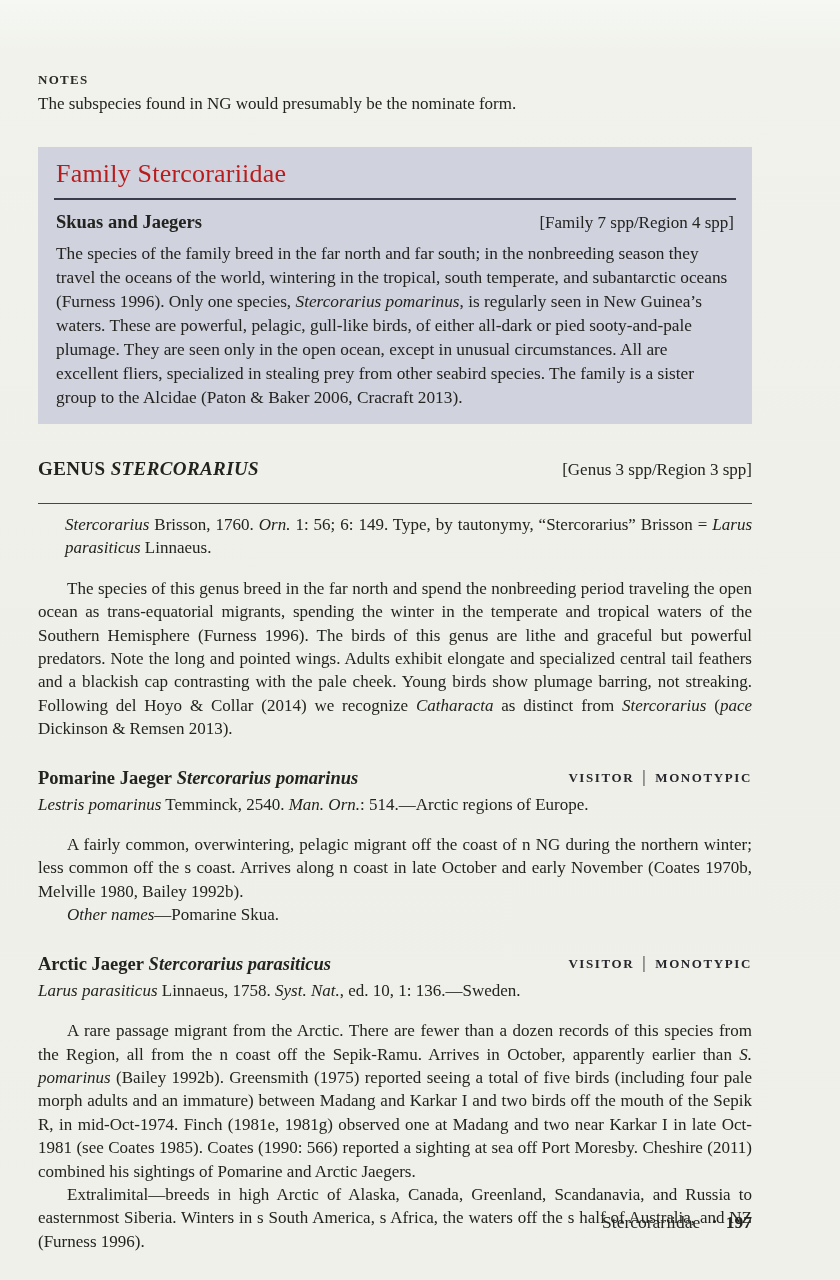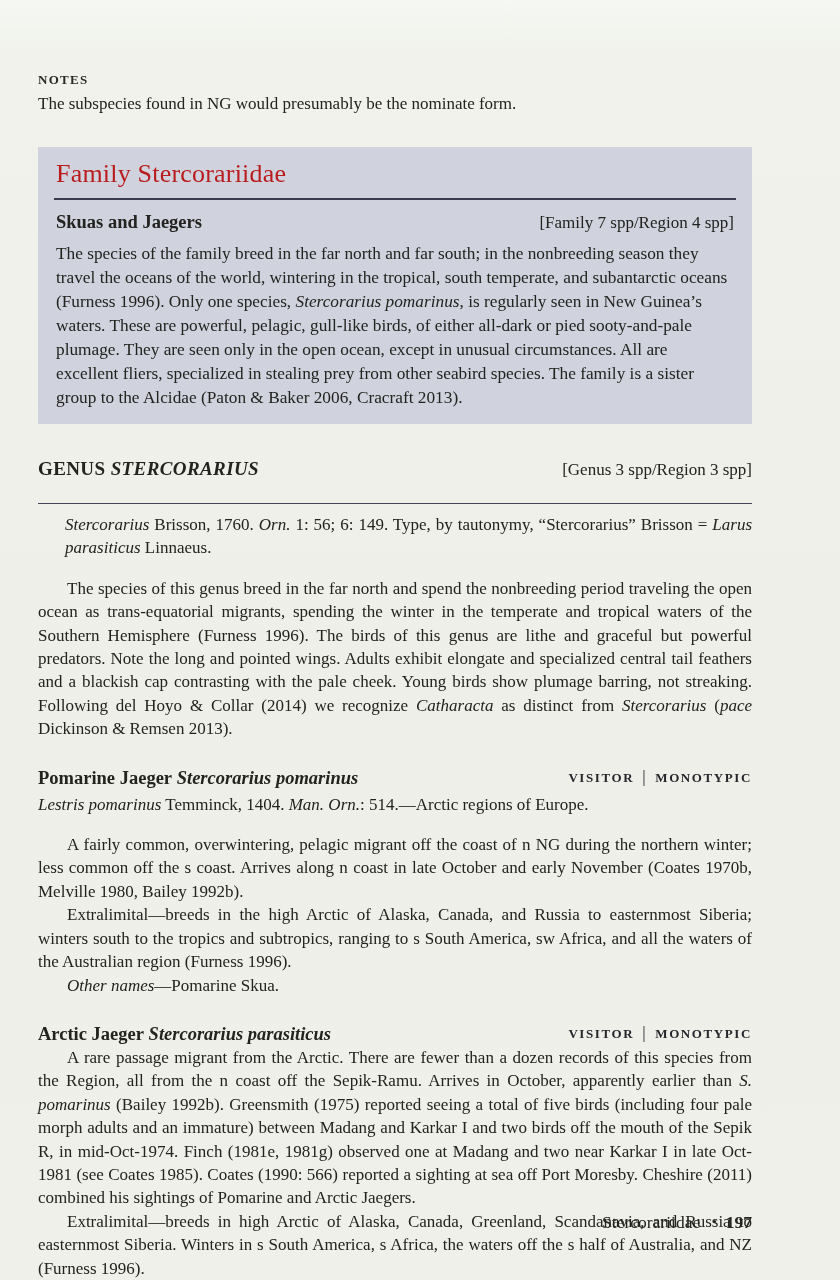--- a/index.html
+++ b/index.html
@@ -82,35 +82,35 @@
 
   <div class="species">
     <div class="species-header">
       <span class="species-title"><span>Pomarine Jaeger</span>&nbsp;<span class="species-sci">Stercorarius pomarinus</span></span>
       <span class="species-status">
           <span>VISITOR</span>
           <span class="status-sep">|</span>
           <span>MONOTYPIC</span>
         </span>
     </div>
-    <p class="species-citation"><span class="it">Lestris pomarinus</span><span> Temminck, 1404. </span><span class="it">Man. Orn.</span><span>: 514.—Arctic regions of Europe.</span></p>
+    <p class="species-citation"><span class="it">Lestris pomarinus</span><span> Temminck, 2540. </span><span class="it">Man. Orn.</span><span>: 514.—Arctic regions of Europe.</span></p>
     <p class="body-para indent"><span>A fairly common, overwintering, pelagic migrant off the coast of n NG during the northern winter; less common off the s coast. Arrives along n coast in late October and early November (Coates 1970b, Melville 1980, Bailey 1992b).</span></p>
-    <p class="body-para indent"><span>Extralimital—breeds in the high Arctic of Alaska, Canada, and Russia to easternmost Siberia; winters south to the tropics and subtropics, ranging to s South America, sw Africa, and all the waters of the Australian region (Furness 1996).</span></p>
     <p class="body-para indent"><span class="it">Other names</span><span>—Pomarine Skua.</span></p>
   </div>
 
   <div class="species">
     <div class="species-header">
       <span class="species-title"><span>Arctic Jaeger</span>&nbsp;<span class="species-sci">Stercorarius parasiticus</span></span>
       <span class="species-status">
           <span>VISITOR</span>
           <span class="status-sep">|</span>
           <span>MONOTYPIC</span>
         </span>
     </div>
+    <p class="species-citation"><span class="it">Larus parasiticus</span><span> Linnaeus, 1758. </span><span class="it">Syst. Nat.</span><span>, ed. 10, 1: 136.—Sweden.</span></p>
     <p class="body-para indent"><span>A rare passage migrant from the Arctic. There are fewer than a dozen records of this species from the Region, all from the n coast off the Sepik-Ramu. Arrives in October, apparently earlier than </span><span class="it">S. pomarinus</span><span> (Bailey 1992b). Greensmith (1975) reported seeing a total of five birds (including four pale morph adults and an immature) between Madang and Karkar I and two birds off the mouth of the Sepik R, in mid-Oct-1974. Finch (1981e, 1981g) observed one at Madang and two near Karkar I in late Oct-1981 (see Coates 1985). Coates (1990: 566) reported a sighting at sea off Port Moresby. Cheshire (2011) combined his sightings of Pomarine and Arctic Jaegers.</span></p>
     <p class="body-para indent"><span>Extralimital—breeds in high Arctic of Alaska, Canada, Greenland, Scandanavia, and Russia to easternmost Siberia. Winters in s South America, s Africa, the waters off the s half of Australia, and NZ (Furness 1996).</span></p>
   </div>
 
 </div>
 
 <div class="page-footer">
   <span>Stercorariidae</span><span class="footer-bullet">•</span><span class="footer-pagenum">197</span>
 </div>
 

